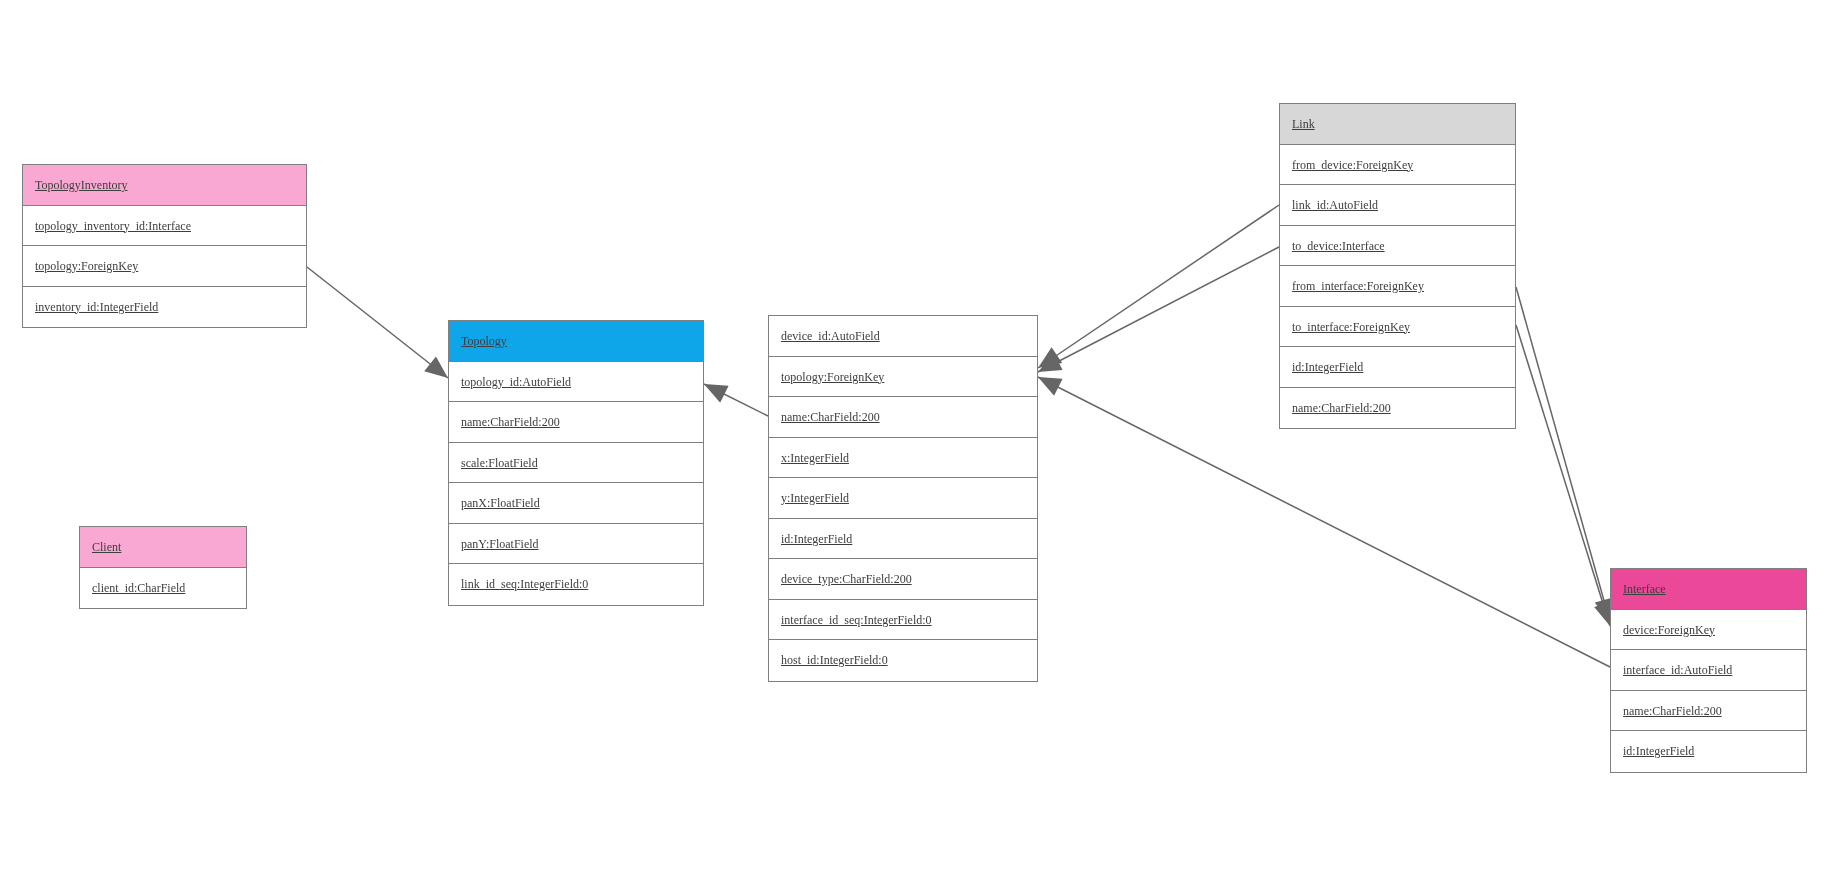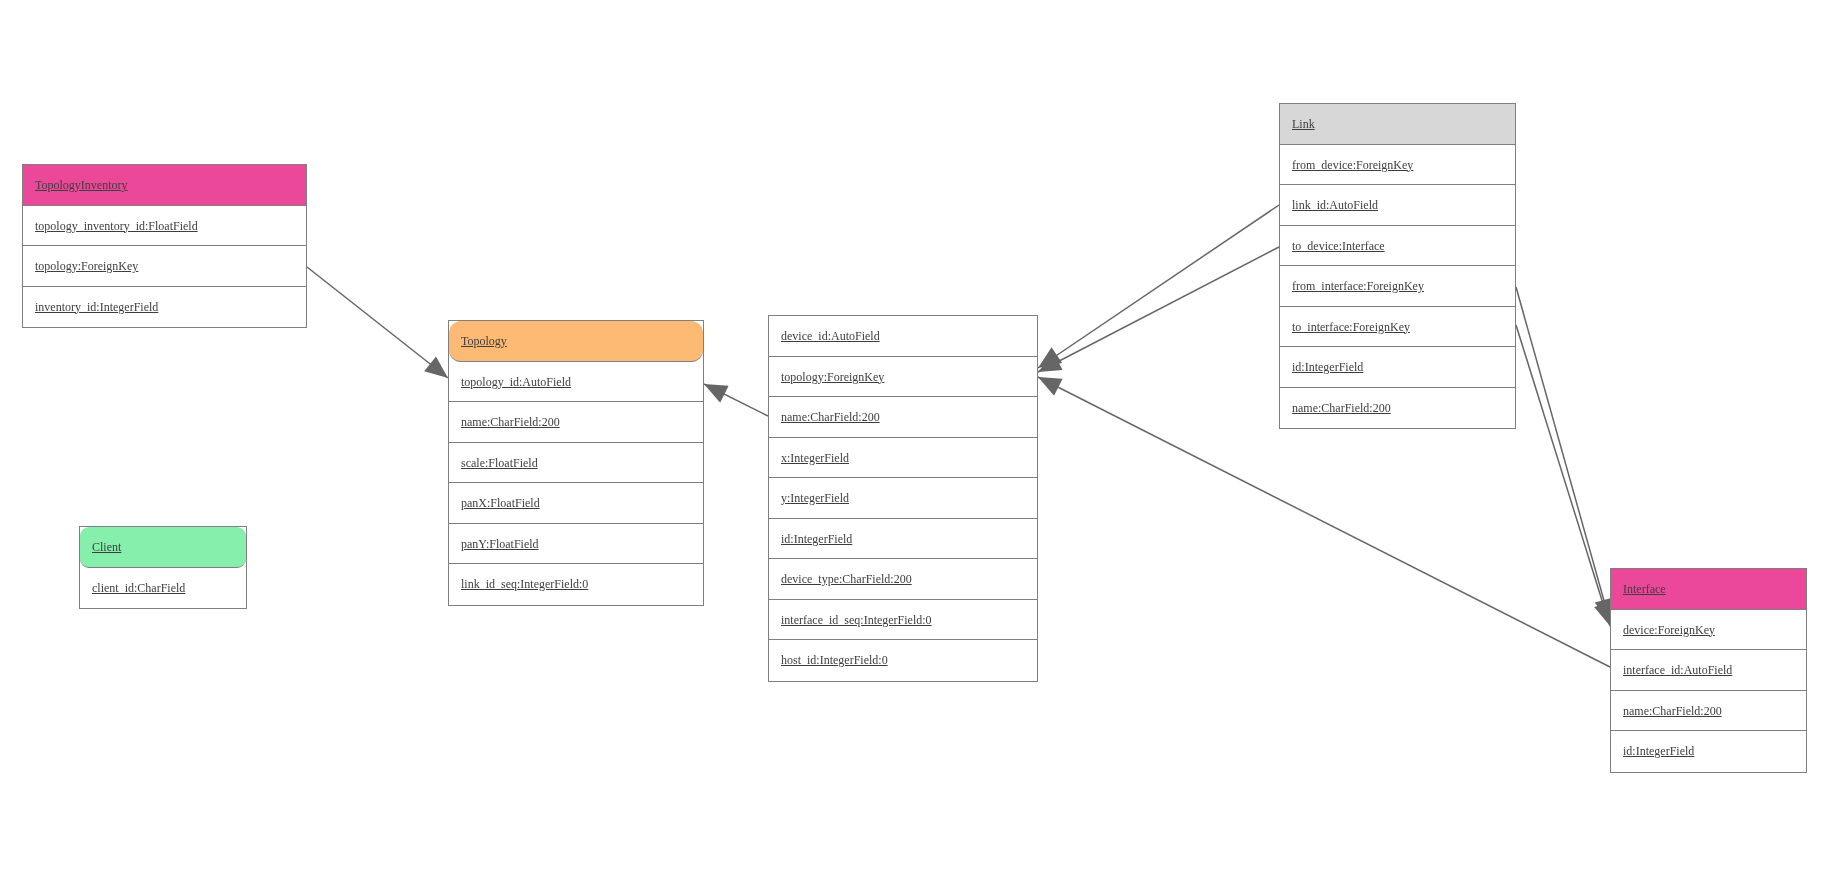--- a/index.html
+++ b/index.html
@@ -56,36 +56,36 @@
         <line x1="768" y1="416" x2="704" y2="384" stroke="#666666" stroke-width="1.5" marker-end="url(#arrowhead)"></line>
         <line x1="1279" y1="205" x2="1038" y2="368" stroke="#666666" stroke-width="1.5" marker-end="url(#arrowhead)"></line>
         <line x1="1279" y1="247" x2="1038" y2="372" stroke="#666666" stroke-width="1.5" marker-end="url(#arrowhead)"></line>
         <line x1="1516" y1="287" x2="1610" y2="622" stroke="#666666" stroke-width="1.5" marker-end="url(#arrowhead)"></line>
         <line x1="1516" y1="325" x2="1610" y2="626" stroke="#666666" stroke-width="1.5" marker-end="url(#arrowhead)"></line>
         <line x1="1610" y1="667" x2="1038" y2="377" stroke="#666666" stroke-width="1.5" marker-end="url(#arrowhead)"></line>
       </g>
   </svg>
   <div id="tables">
       <div class="table" style="left: 22px; top: 164px; width: 285px;">
-        <div class="thead" style="background: #ec4899;">TopologyInventory</div>
-        <div class="trow">topology_inventory_id:FloatField</div>
+        <div class="thead" style="background: #f9a8d4;">TopologyInventory</div>
+        <div class="trow">topology_inventory_id:Interface</div>
         <div class="trow">topology:ForeignKey</div>
         <div class="trow">inventory_id:IntegerField</div>
       </div>
       <div class="table" style="left: 448px; top: 320px; width: 256px;">
-        <div class="thead" style="background: #fdba74; border-radius: 12px;">Topology</div>
+        <div class="thead" style="background: #0ea5e9;">Topology</div>
         <div class="trow">topology_id:AutoField</div>
         <div class="trow">name:CharField:200</div>
         <div class="trow">scale:FloatField</div>
         <div class="trow">panX:FloatField</div>
         <div class="trow">panY:FloatField</div>
         <div class="trow">link_id_seq:IntegerField:0</div>
       </div>
       <div class="table" style="left: 79px; top: 526px; width: 168px;">
-        <div class="thead" style="background: #86efac; border-radius: 9px;">Client</div>
+        <div class="thead" style="background: #f9a8d4;">Client</div>
         <div class="trow">client_id:CharField</div>
       </div>
       <div class="table" style="left: 768px; top: 315px; width: 270px;">
         <div class="trow">device_id:AutoField</div>
         <div class="trow">topology:ForeignKey</div>
         <div class="trow">name:CharField:200</div>
         <div class="trow">x:IntegerField</div>
         <div class="trow">y:IntegerField</div>
         <div class="trow">id:IntegerField</div>
         <div class="trow">device_type:CharField:200</div>

